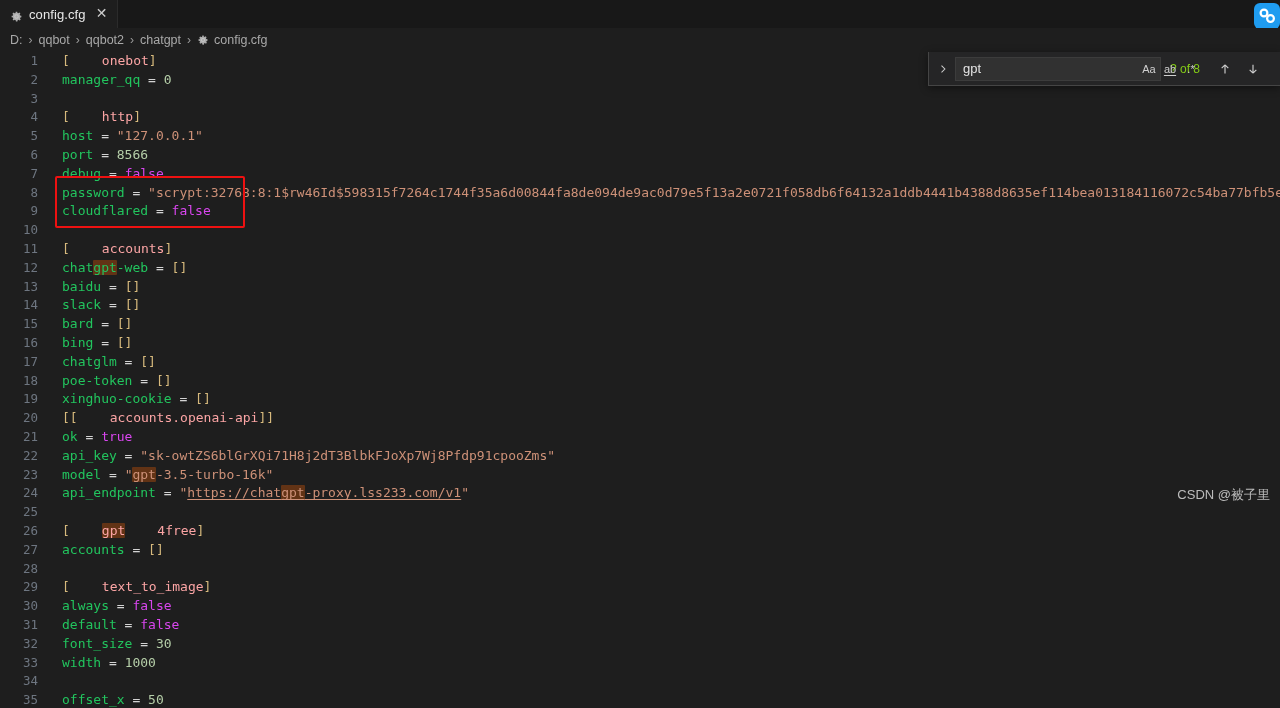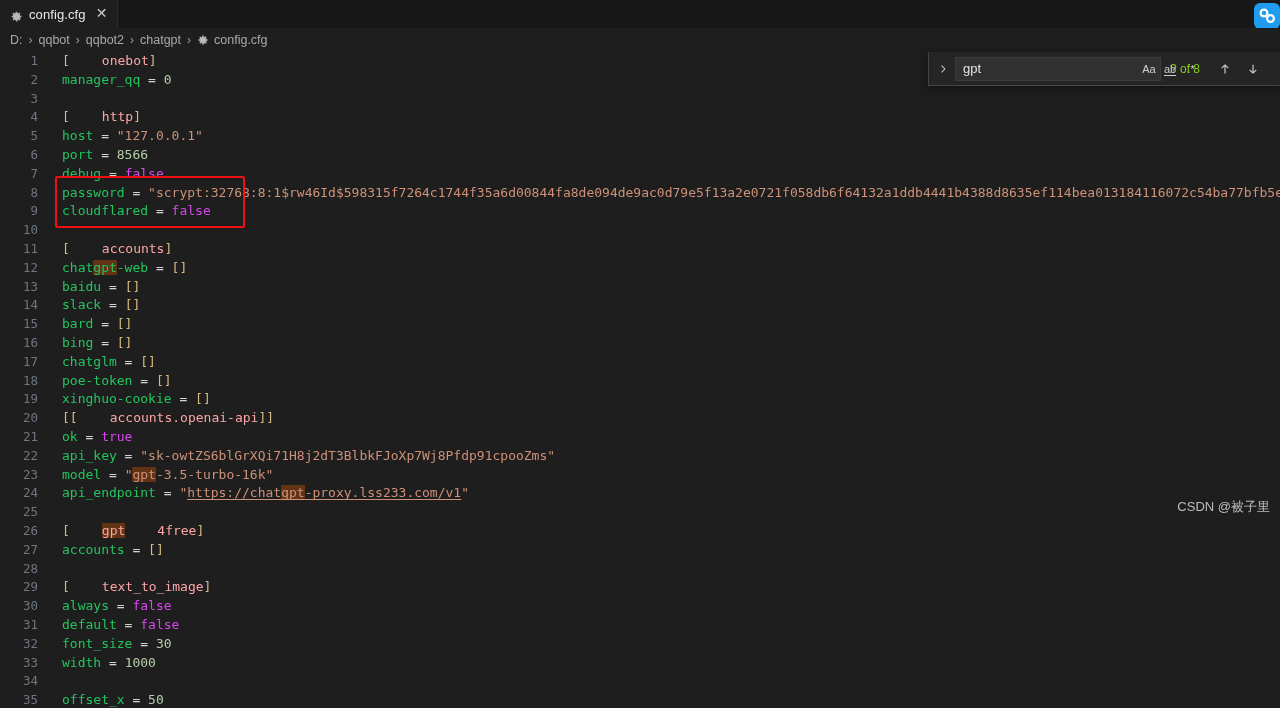--- a/index.html
+++ b/index.html
@@ -123,21 +123,21 @@
   .opt.underlined { text-decoration: underline; text-underline-offset: 2px; }
   .find-count {
     font-family: "Liberation Sans", sans-serif;
     font-size: 12px; color: #84cc16; margin-left: 9px; white-space: nowrap;
   }
   .find-nav { display: flex; align-items: center; margin-left: 18px; gap: 14px; }
   .navbtn { color: #cccccc; cursor: pointer; display: flex; align-items: center; }
 
   
   .watermark {
-    position: absolute; right: 10px; bottom: 4px;
+    position: absolute; right: 10px; bottom: 16px;
     font-family: "Liberation Sans", sans-serif;
     font-size: 13px; color: #c9c9c9; opacity: .92;
     pointer-events: none; white-space: nowrap;
   }
 </style>
 </head>
 <body>
 
 <div id="app">
 

